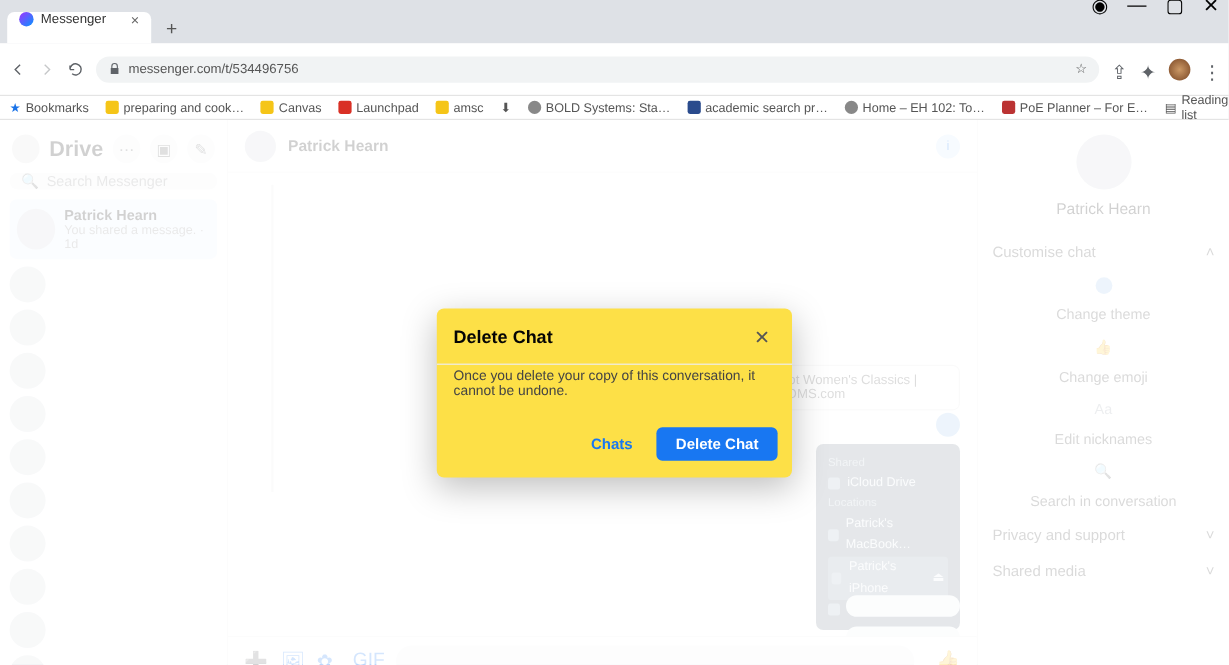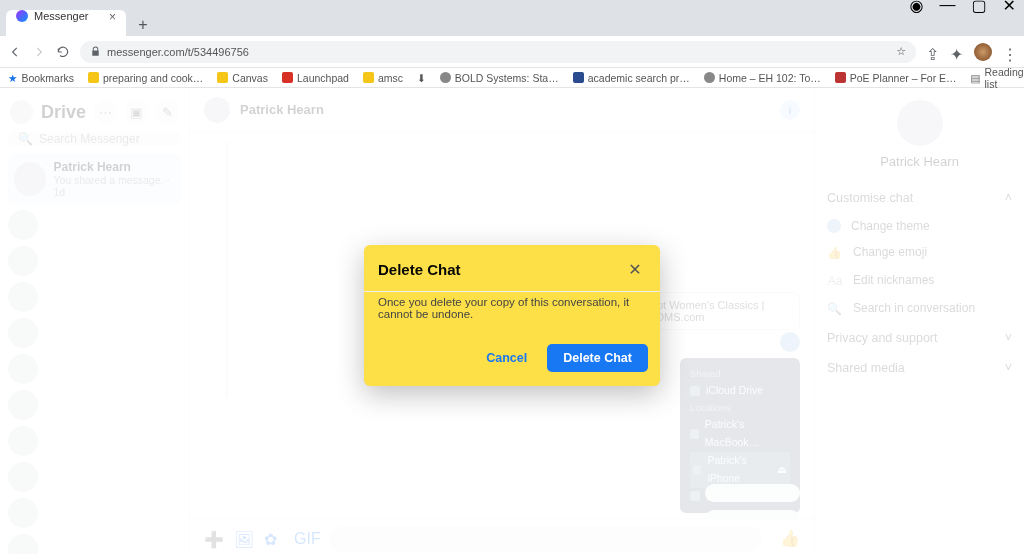--- a/index.html
+++ b/index.html
@@ -5,21 +5,21 @@
   * { box-sizing: border-box; margin: 0; padding: 0; font-family: -apple-system, BlinkMacSystemFont, "Segoe UI", Helvetica, Arial, sans-serif; }
   html, body { width: 1024px; height: 554px; overflow: hidden; background: #fff; }
 
   
   .chrome      { background:#dee1e6; }
   .titlebar    { height:10px; display:flex; justify-content:flex-end; align-items:center; gap:16px; padding:0 8px; }
   .tabstrip    { height:26px; display:flex; align-items:flex-end; padding-left:6px; gap:2px; }
   .tab         { display:flex; align-items:flex-start; gap:6px; background:#fff; height:26px; padding:0 10px; border-radius:6px 6px 0 0; font-size:11px; color:#333; min-width:120px; position:relative; }
   .tab .close  { margin-left:auto; font-size:12px; color:#666; cursor:pointer; }
   .newtab      { width:22px; height:22px; border-radius:50%; display:flex; align-items:center; justify-content:center; font-size:16px; color:#555; margin-left:4px; cursor:pointer; }
-  .addrrow     { background:#fff; height:32px; display:flex; align-items:center; padding:0 8px; gap:10px; border-bottom:1px solid #e4e4e4; }
+  .addrrow     { background:#fff; height:44px; display:flex; align-items:center; padding:0 8px; gap:10px; border-bottom:1px solid #e4e4e4; }
   .nav-ico     { width:14px; height:14px; color:#5f6368; cursor:pointer; }
   .addr        { flex:1; background:#f1f3f4; border-radius:12px; height:22px; display:flex; align-items:center; padding:0 10px; font-size:11px; color:#555; gap:6px; }
   .chrome-ico  { width:14px; height:14px; color:#5f6368; cursor:pointer; }
   .bmbar       { background:#fff; height:20px; display:flex; align-items:center; padding:0 8px; gap:14px; font-size:10.5px; color:#555; border-bottom:1px solid #e4e4e4; }
   .bm          { display:flex; align-items:center; gap:4px; cursor:pointer; white-space:nowrap; }
   .bm .sw      { width:11px; height:11px; border-radius:2px; }
   .reading     { margin-left:auto; display:flex; align-items:center; gap:4px; cursor:pointer; }
 
   
   .app         { position:relative; height:470px; display:flex; }
@@ -56,21 +56,21 @@
   .ghost-bar   { position:absolute; right:14px; height:18px; border-radius:9px; background:#eef1f4; }
   .gb1{ top:352px; width:95px; } .gb2{ top:378px; width:95px; }
   .composer    { height:40px; border-top:1px solid #eee; display:flex; align-items:center; padding:0 14px; gap:12px; color:#1877f2; }
   .composer .ci{ width:18px; height:18px; cursor:pointer; }
   .composer .like{ margin-left:auto; cursor:pointer; }
 
   .right       { width:210px; border-left:1px solid #eee; padding:12px; font-size:12px; color:#555; }
   .right .bigav{ width:46px; height:46px; border-radius:50%; background:#d0d4da; margin:0 auto 8px; }
   .right .name { text-align:center; font-size:13px; color:#050505; margin-bottom:14px; }
   .right .sect { display:flex; align-items:center; justify-content:space-between; font-size:12.5px; color:#333; padding:8px 0; cursor:pointer; }
-  .right .opt  { display:flex; align-items:flex-start; gap:10px; padding:6px 0; cursor:pointer; font-size:12px; color:#333; }
+  .right .opt  { display:flex; align-items:center; gap:10px; padding:6px 0; cursor:pointer; font-size:12px; color:#333;flex-direction:column; }
   .right .oi   { width:16px; height:16px; display:flex; align-items:center; justify-content:center; color:#9aa3ab; font-size:12px; }
 
   
   .modal-wrap  { position:absolute; inset:0; z-index:20; display:flex; align-items:center; justify-content:center; }
   .modal       { width:296px; background:#fde047; border-radius:6px; box-shadow:0 8px 28px rgba(0,0,0,.25); overflow:hidden; margin-top:-16px; }
   .modal-h     { display:flex; align-items:center; padding:14px 14px 10px; }
   .modal-h h3  { font-size:15px; font-weight:700; color:#050505; }
   .modal-h .x  { margin-left:auto; width:22px; height:22px; border-radius:50%; display:flex; align-items:center; justify-content:center; color:#555; cursor:pointer; }
   .modal-b     { padding:4px 14px 14px; font-size:11.5px; color:#444; border-top:1px solid #eee; }
   .modal-f     { display:flex; justify-content:flex-end; gap:12px; padding:10px 12px 14px; }
@@ -278,18 +278,18 @@
   </div>
 
   <div class="modal-wrap">
     <div class="modal">
       <div class="modal-h">
         <h3>Delete Chat</h3>
         <div class="x">✕</div>
       </div>
       <div class="modal-b">Once you delete your copy of this conversation, it cannot be undone.</div>
       <div class="modal-f">
-        <button class="btn-cancel">Cancel</button>
+        <button class="btn-cancel">Chats</button>
         <button class="btn-primary">Delete Chat</button>
       </div>
     </div>
   </div>
 </div>
 
 </body></html>

